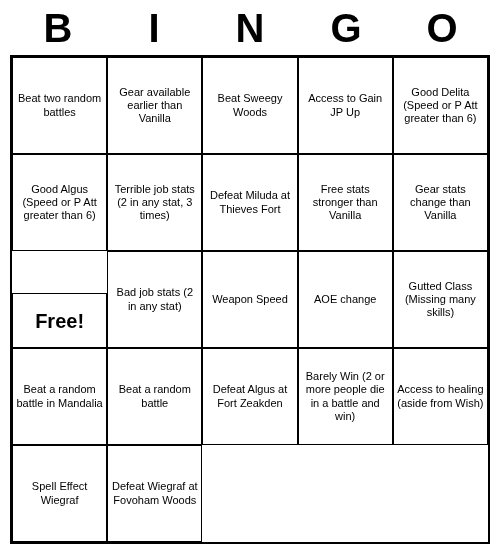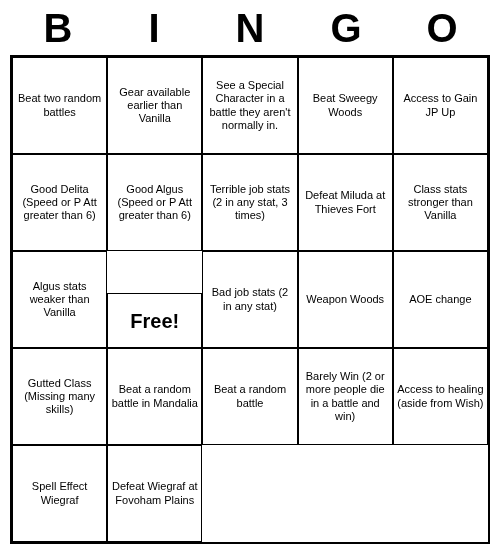--- a/index.html
+++ b/index.html
@@ -67,33 +67,33 @@
 <span class="bingo-letter">B</span>
     <span class="bingo-letter">I</span>
     <span class="bingo-letter">N</span>
     <span class="bingo-letter">G</span>
     <span class="bingo-letter">O</span>
   </div>
 
 <div class="bingo-grid">
 <div class="bingo-cell">Beat two random battles</div>
     <div class="bingo-cell">Gear available earlier than Vanilla</div>
-    <div class="bingo-cell">See a Special Character in a battle they aren't normally in.</div>
     <div class="bingo-cell">Beat Sweegy Woods</div>
     <div class="bingo-cell">Access to Gain JP Up</div>
     <div class="bingo-cell">Good Delita (Speed or P Att greater than 6)</div>
     <div class="bingo-cell">Good Algus (Speed or P Att greater than 6)</div>
     <div class="bingo-cell">Terrible job stats (2 in any stat, 3 times)</div>
     <div class="bingo-cell">Defeat Miluda at Thieves Fort</div>
-    <div class="bingo-cell">Class stats stronger than Vanilla</div>
-    <div class="bingo-cell">Algus stats weaker than Vanilla</div>
+    <div class="bingo-cell">Free stats stronger than Vanilla</div>
+    <div class="bingo-cell">Gear stats change than Vanilla</div>
     <div class="bingo-cell free">Free!</div>
     <div class="bingo-cell">Bad job stats (2 in any stat)</div>
-    <div class="bingo-cell">Weapon Woods</div>
+    <div class="bingo-cell">Weapon Speed</div>
     <div class="bingo-cell">AOE change</div>
     <div class="bingo-cell">Gutted Class (Missing many skills)</div>
     <div class="bingo-cell">Beat a random battle in Mandalia</div>
     <div class="bingo-cell">Beat a random battle</div>
+    <div class="bingo-cell">Defeat Algus at Fort Zeakden</div>
     <div class="bingo-cell">Barely Win (2 or more people die in a battle and win)</div>
     <div class="bingo-cell">Access to healing (aside from Wish)</div>
     <div class="bingo-cell">Spell Effect Wiegraf</div>
-    <div class="bingo-cell">Defeat Wiegraf at Fovoham Plains</div>
+    <div class="bingo-cell">Defeat Wiegraf at Fovoham Woods</div>
   </div>
 
 </body></html>

